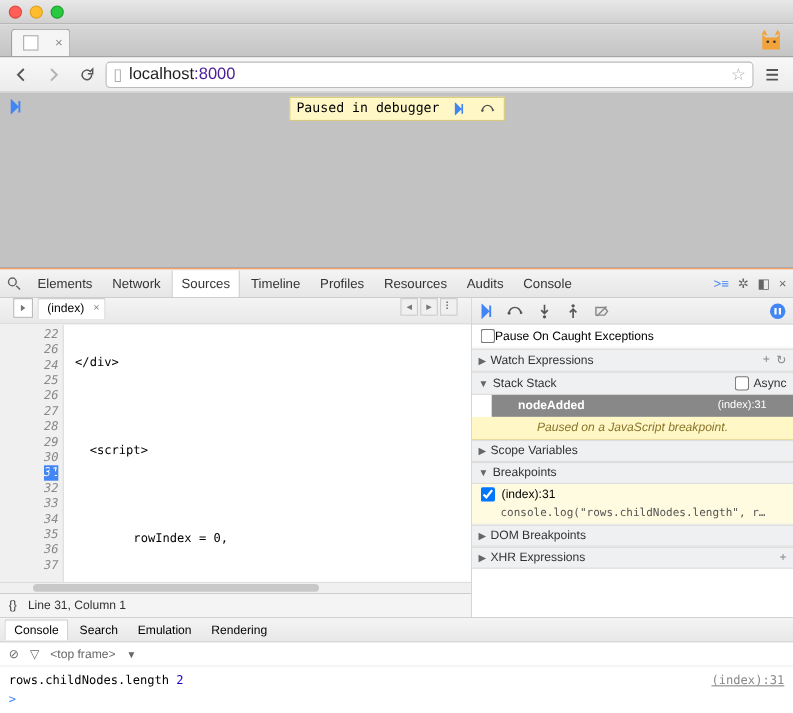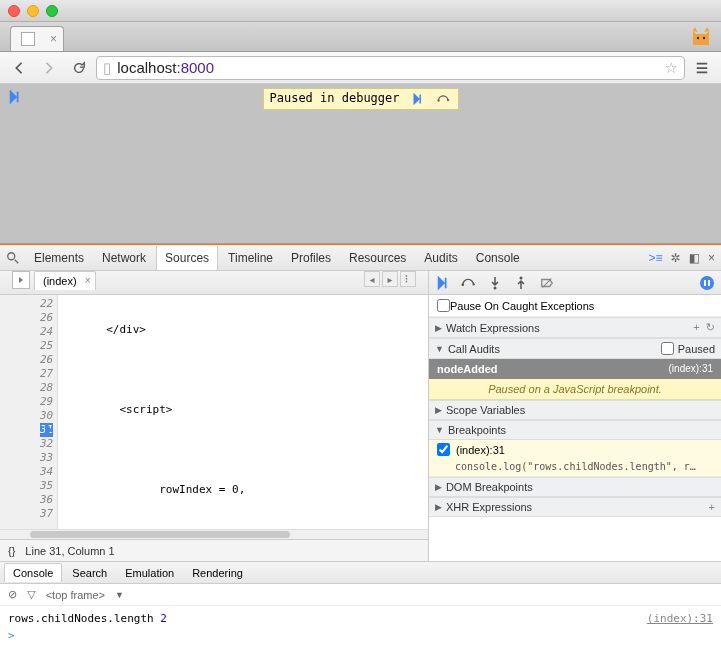--- a/index.html
+++ b/index.html
@@ -51,41 +51,41 @@
 .src-tab { background: #fff; border: 1px solid #ccc; border-bottom: none; padding: 3px 18px 3px 8px; position: relative; font-size: 11px; border-radius: 2px 2px 0 0; }
 .src-tab .tc { position: absolute; right: 4px; top: 3px; color: #888; font-size: 10px; }
 .src-nav { margin-left: auto; display: flex; gap: 2px; }
 .src-nav span { width: 16px; height: 16px; border: 1px solid #ccc; background: #f0f0f0; display: inline-flex; align-items: center; justify-content: center; font-size: 10px; color: #777; }
 
 .code { flex: 1; overflow: hidden; font-family: Menlo, Consolas, monospace; font-size: 11px; display: flex; background: #fff; }
 .gutter { background: #f0f0f0; border-right: 1px solid #ddd; color: #888; text-align: right; padding: 2px 4px; }
 .gutter div { height: 14px; line-height: 14px; font-style: italic; }
 .gutter .bpln { background: #4285f4; color: #fff; position: relative; margin-left: 36px; }
 .gutter .bpln::after { content: ""; position: absolute; right: -6px; top: 0; border: 7px solid transparent; border-left-color: #4285f4; }
-.codelines { flex: 1; padding: 2px 0 2px 10px; white-space: pre; overflow: hidden; margin-left: 38px; }
+.codelines { flex: 1; padding: 2px 0 2px 10px; white-space: pre; overflow: hidden; }
 .codelines div { height: 14px; line-height: 14px; }
 
 .scrollbar { height: 10px; background: #f0f0f0; border-top: 1px solid #ddd; position: relative; }
 .scroll-thumb { position: absolute; left: 30px; width: 260px; top: 1px; height: 7px; background: #c8c8c8; border-radius: 4px; }
 
 .status { height: 22px; border-top: 1px solid #ccc; background: #f4f4f4; display: flex; align-items: center; padding: 0 8px; gap: 10px; font-size: 11px; color: #333; }
 
 
 .side { width: 292px; display: flex; flex-direction: column; background: #fff; font-size: 11px; }
 .debug-bar { height: 24px; background: linear-gradient(#f4f4f4,#e8e8e8); border-bottom: 1px solid #ccc; display: flex; align-items: center; padding: 0 6px; gap: 10px; }
 .debug-bar span { width: 16px; height: 16px; display: inline-flex; align-items: center; justify-content: center; color: #666; }
 .debug-bar .resume { color: #4285f4; }
 .debug-bar .pausecirc { margin-left: auto; }
 .debug-bar .pausecirc svg circle { fill: #4285f4; }
 
 .side-row { padding: 4px 8px; border-bottom: 1px solid #eee; display: flex; align-items: center; gap: 0; }
 .section-hdr { background: #eef0f2; padding: 3px 6px; border-top: 1px solid #ddd; border-bottom: 1px solid #ddd; display: flex; align-items: center; gap: 4px; color: #333; }
 .section-hdr .arrow { font-size: 9px; color: #666; }
 .section-hdr .tools { margin-left: auto; display: flex; gap: 6px; color: #888; }
-.stack-frame { background: #888; color: #fff; padding: 4px 8px; display: flex; justify-content: space-between; font-weight: bold; }
+.stack-frame { background: #888; color: #fff; padding: 4px 24px; display: flex; justify-content: space-between; font-weight: bold; margin-left: 18px; }
 .stack-frame .loc { font-weight: normal; font-size: 10px; }
 .pause-reason { background: #fff7c5; color: #88752a; font-style: italic; text-align: center; padding: 4px 0; border-bottom: 1px solid #e8dca0; }
 .bp-item { background: #fffbe0; padding: 3px 8px; display: flex; align-items: center; gap: 6px; }
 .bp-code { background: #fffbe0; padding: 2px 8px 4px 26px; font-family: Menlo, monospace; font-size: 10px; color: #555; white-space: nowrap; overflow: hidden; text-overflow: ellipsis; border-bottom: 1px solid #eee; }
 .async { margin-left: auto; display: flex; align-items: center; gap: 4px; }
 
 
 .drawer { border-top: 1px solid #ccc; }
 .drawer-tabs { height: 22px; background: linear-gradient(#f4f4f4,#e8e8e8); border-bottom: 1px solid #ccc; display: flex; align-items: center; padding: 0 4px; gap: 2px; font-size: 11px; }
 .drawer-tab { padding: 3px 8px; }
@@ -304,24 +304,24 @@
       <div class="section-hdr">
         <span class="arrow">▶</span>
         <span>Watch Expressions</span>
         <span class="tools">
             <span>+</span>
             <span>↻</span>
           </span>
       </div>
       <div class="section-hdr">
         <span class="arrow">▼</span>
-        <span>Call Audits</span>
+        <span>Stack Stack</span>
         <span class="async">
             <input type="checkbox" style="">
-            <span>Paused</span>
+            <span>Async</span>
           </span>
       </div>
       <div class="stack-frame">
         <span>nodeAdded</span>
         <span class="loc">(index):31</span>
       </div>
       <div class="pause-reason">Paused on a JavaScript breakpoint.</div>
       <div class="section-hdr">
         <span class="arrow">▶</span>
         <span>Scope Variables</span>

